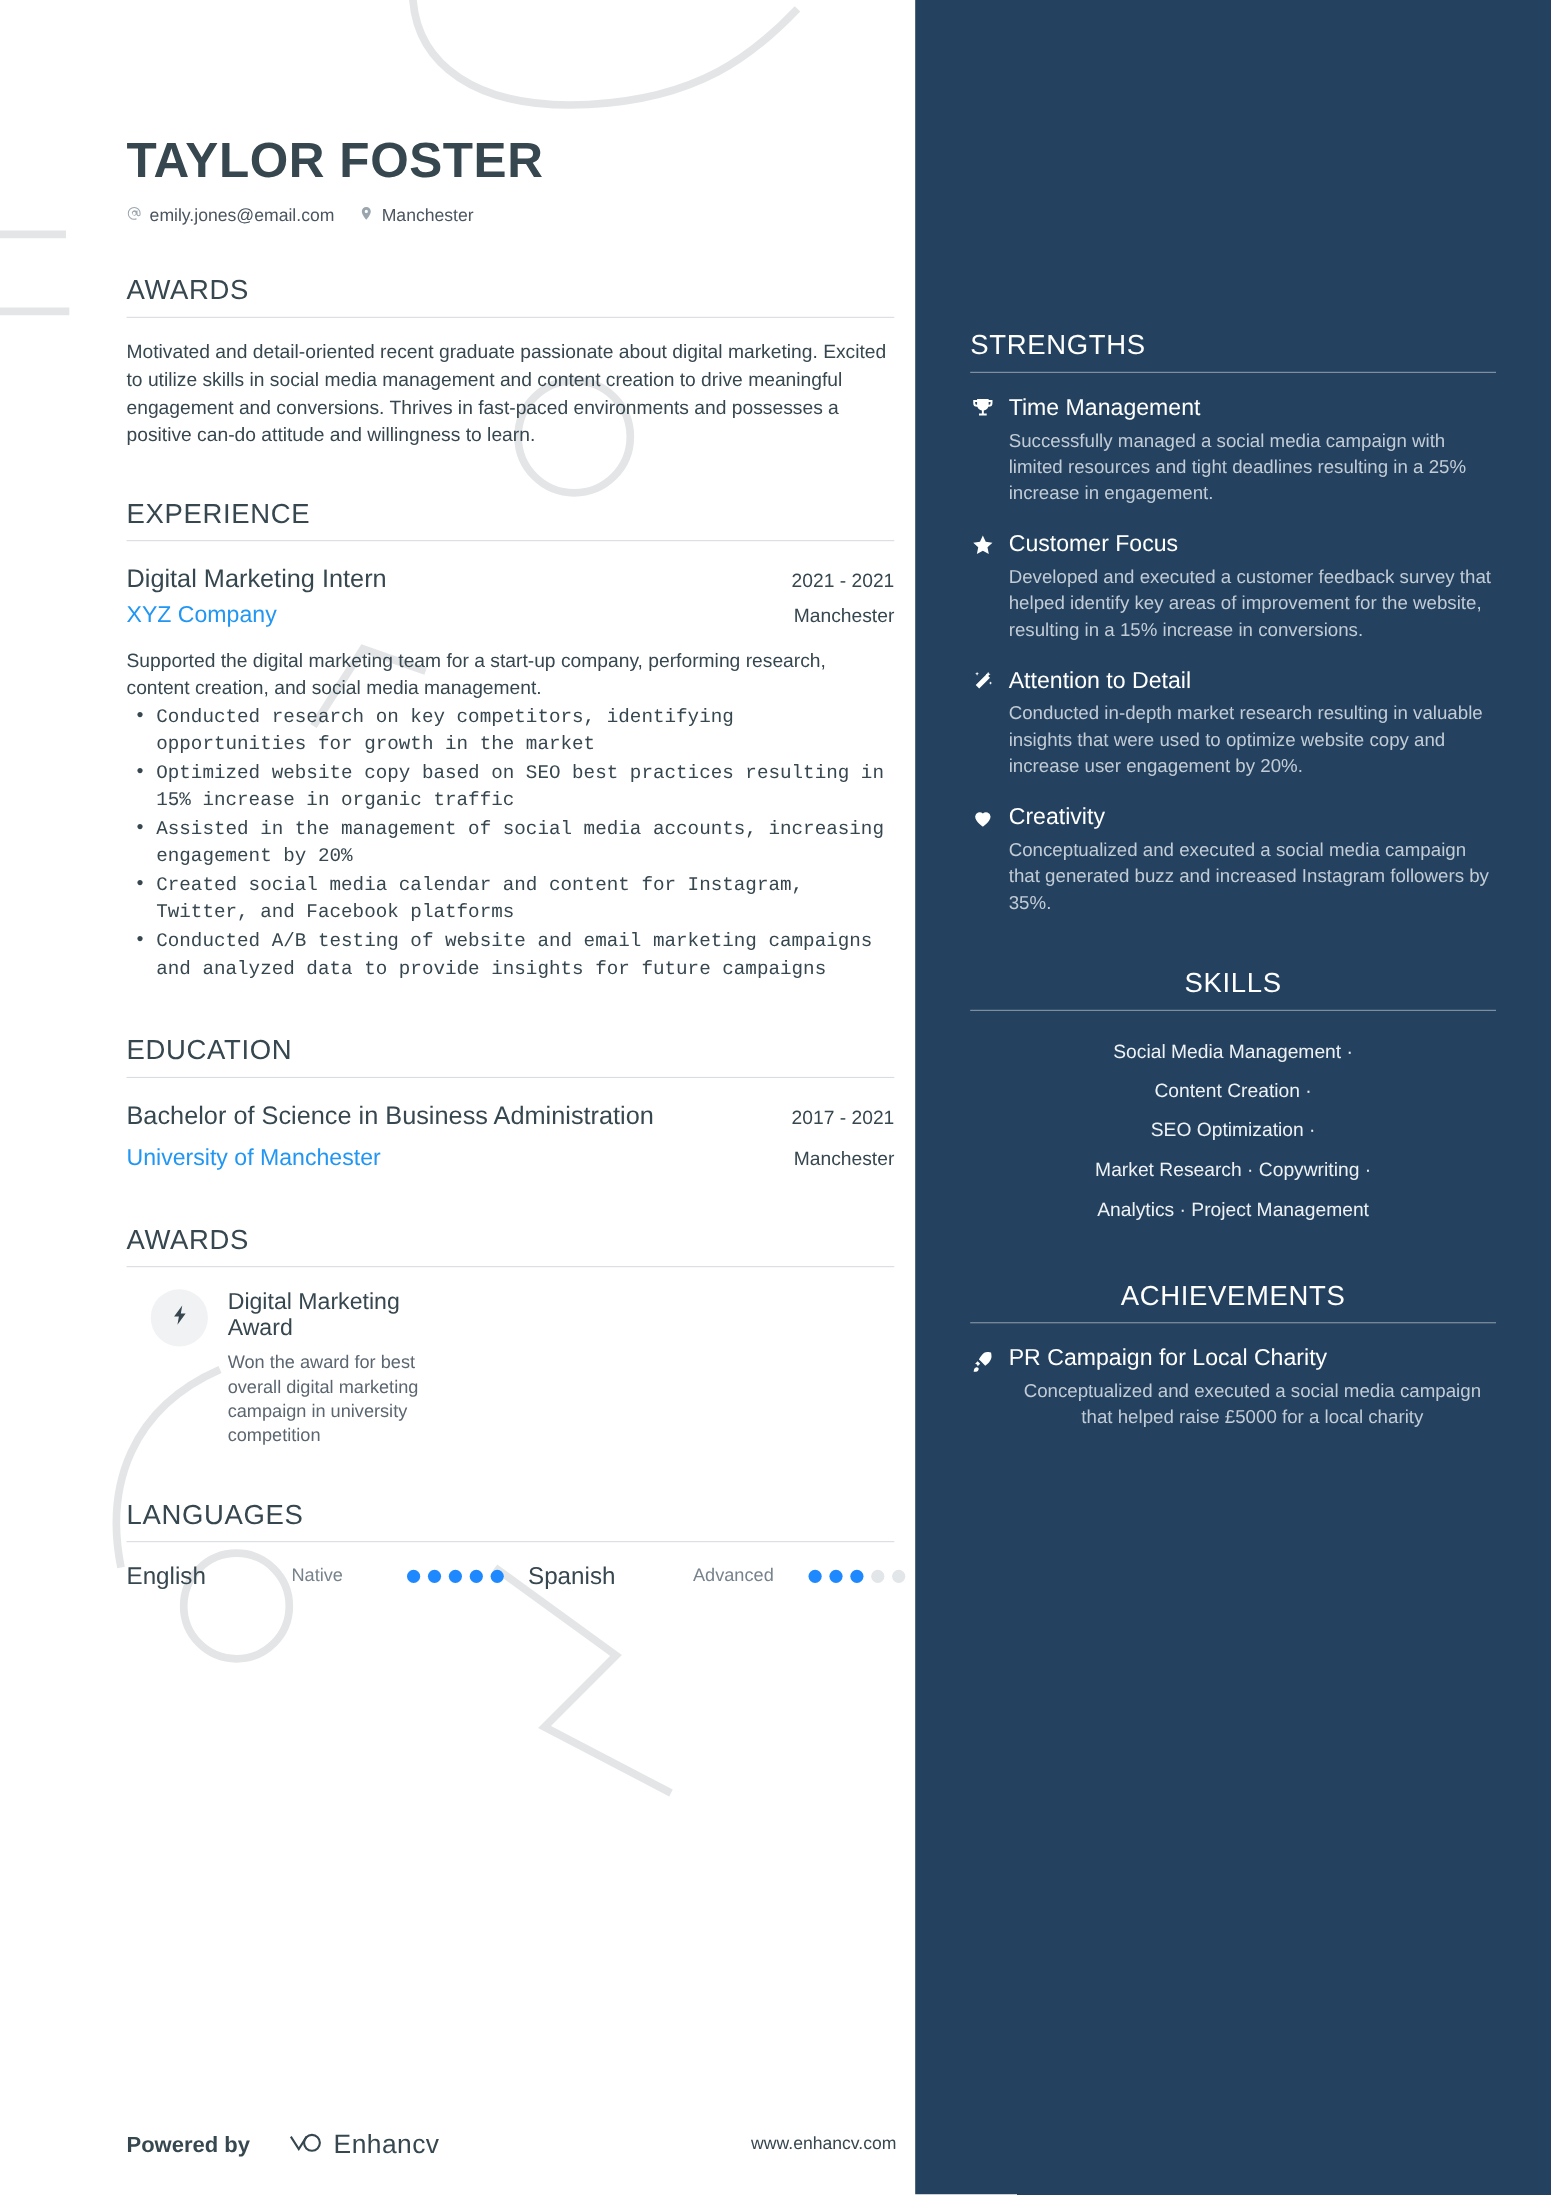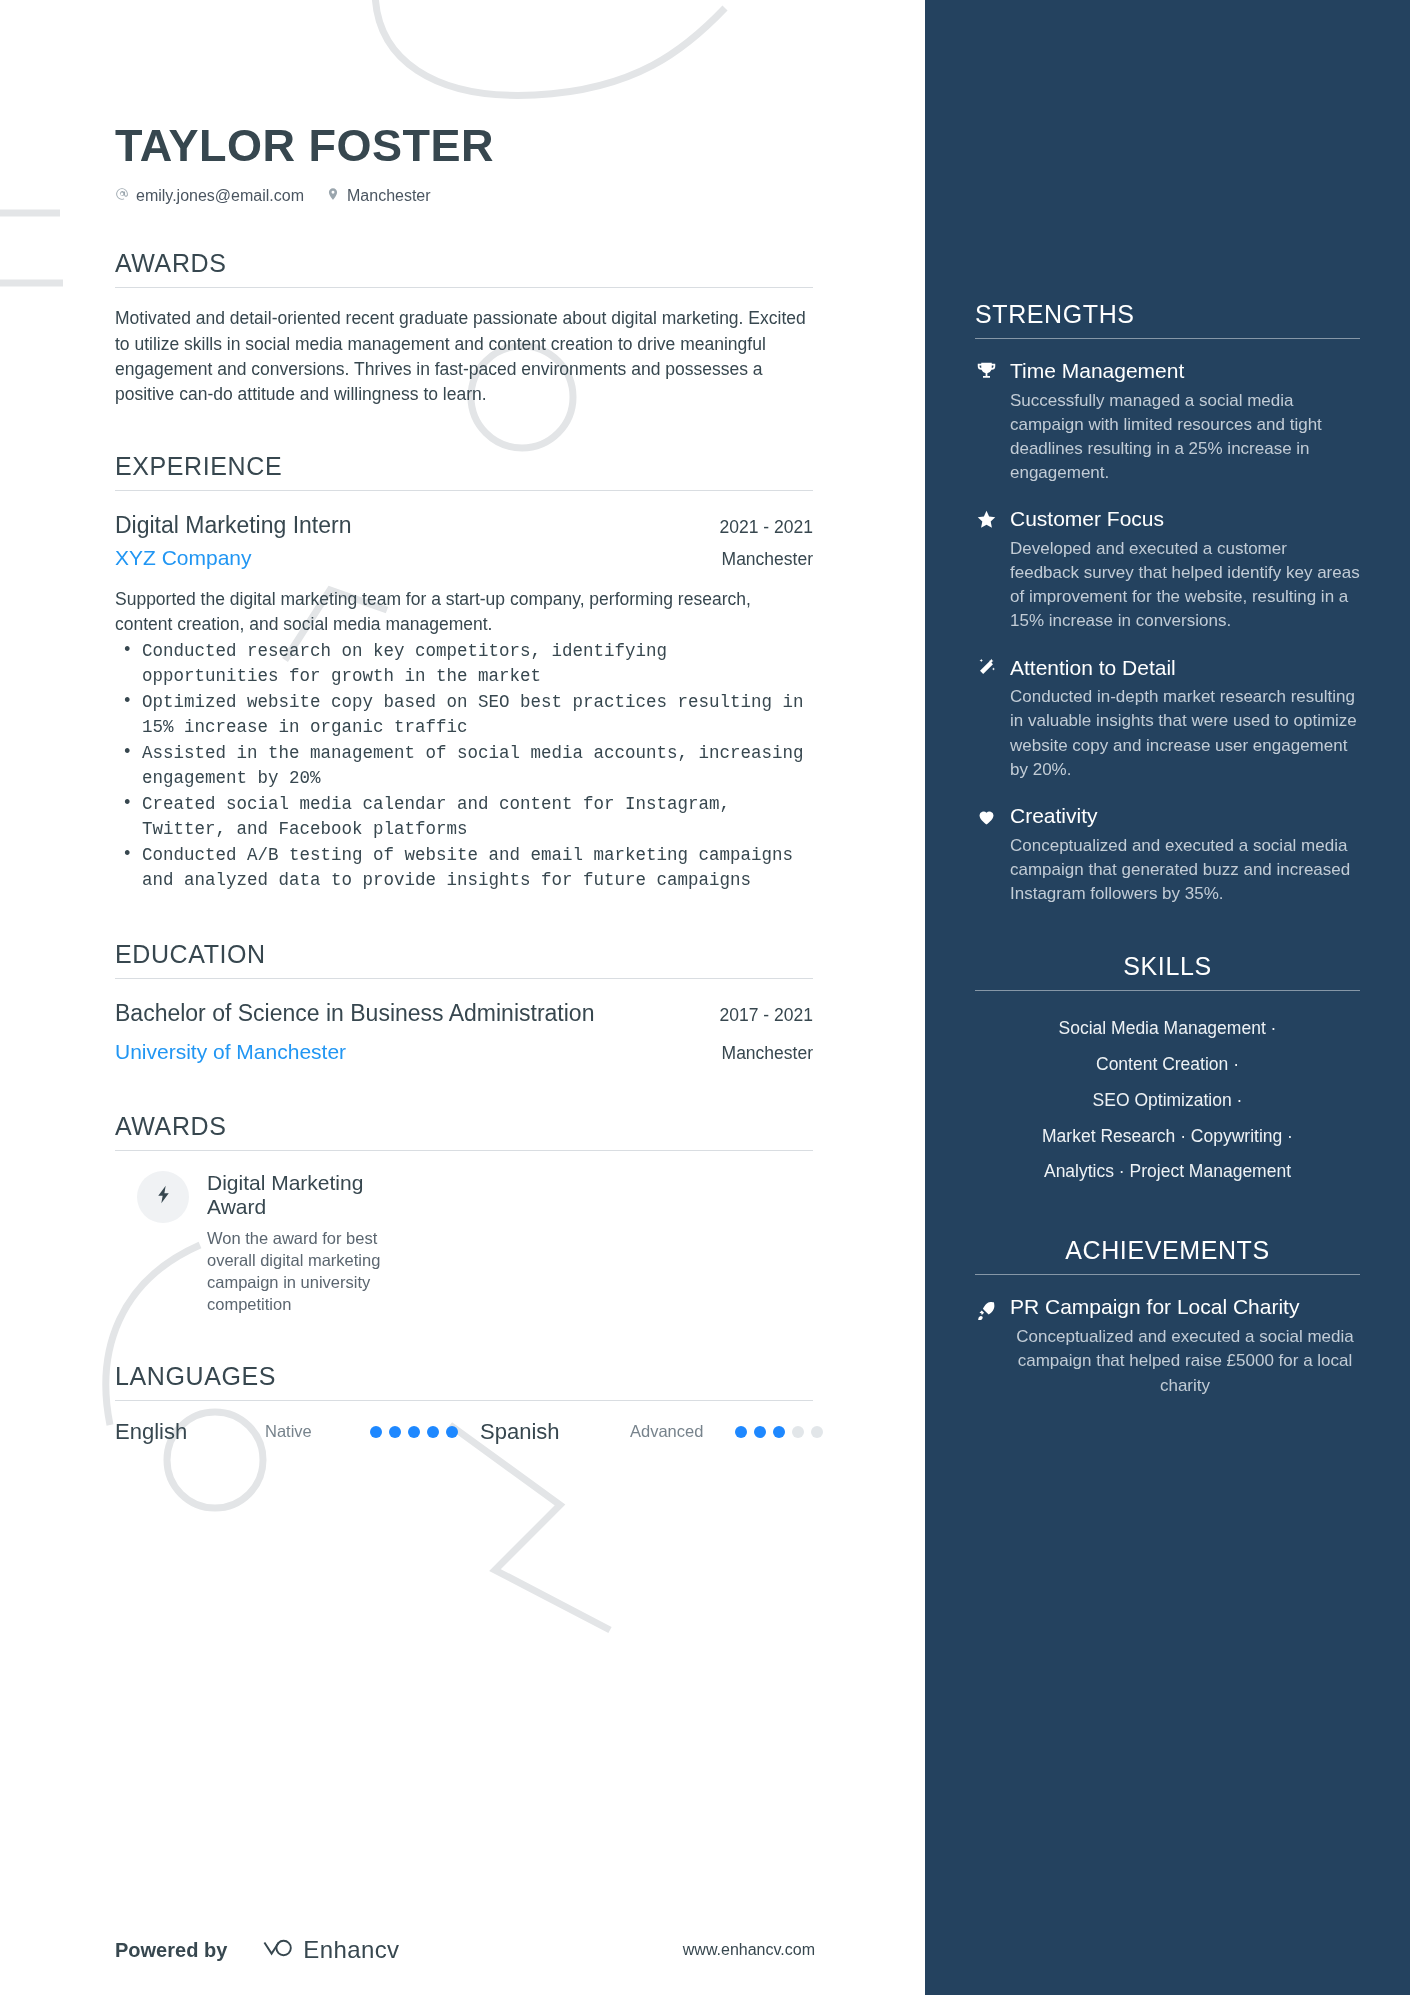--- a/index.html
+++ b/index.html
@@ -12,21 +12,21 @@
   }
   .page { position:relative; width:1410px; height:1995px; }
 
   
   .deco { position:absolute; pointer-events:none; }
   .deco svg { display:block; }
 
   
   .sidebar {
     position:absolute; top:0; right:0;
-    width:485px; height:1995px;
+    width:578px; height:1995px;
     background:#24425f;
   }
   .sb-inner { padding:300px 50px 0 50px; }
   .sb-section-title {
     color:#ffffff; font-size:25px; letter-spacing:.6px;
     font-weight:400; padding-bottom:9px;
   }
   .sb-rule { height:1px; background:rgba(255,255,255,.45); margin-bottom:20px; }
 
   .sb-item { margin-bottom:22px; }

